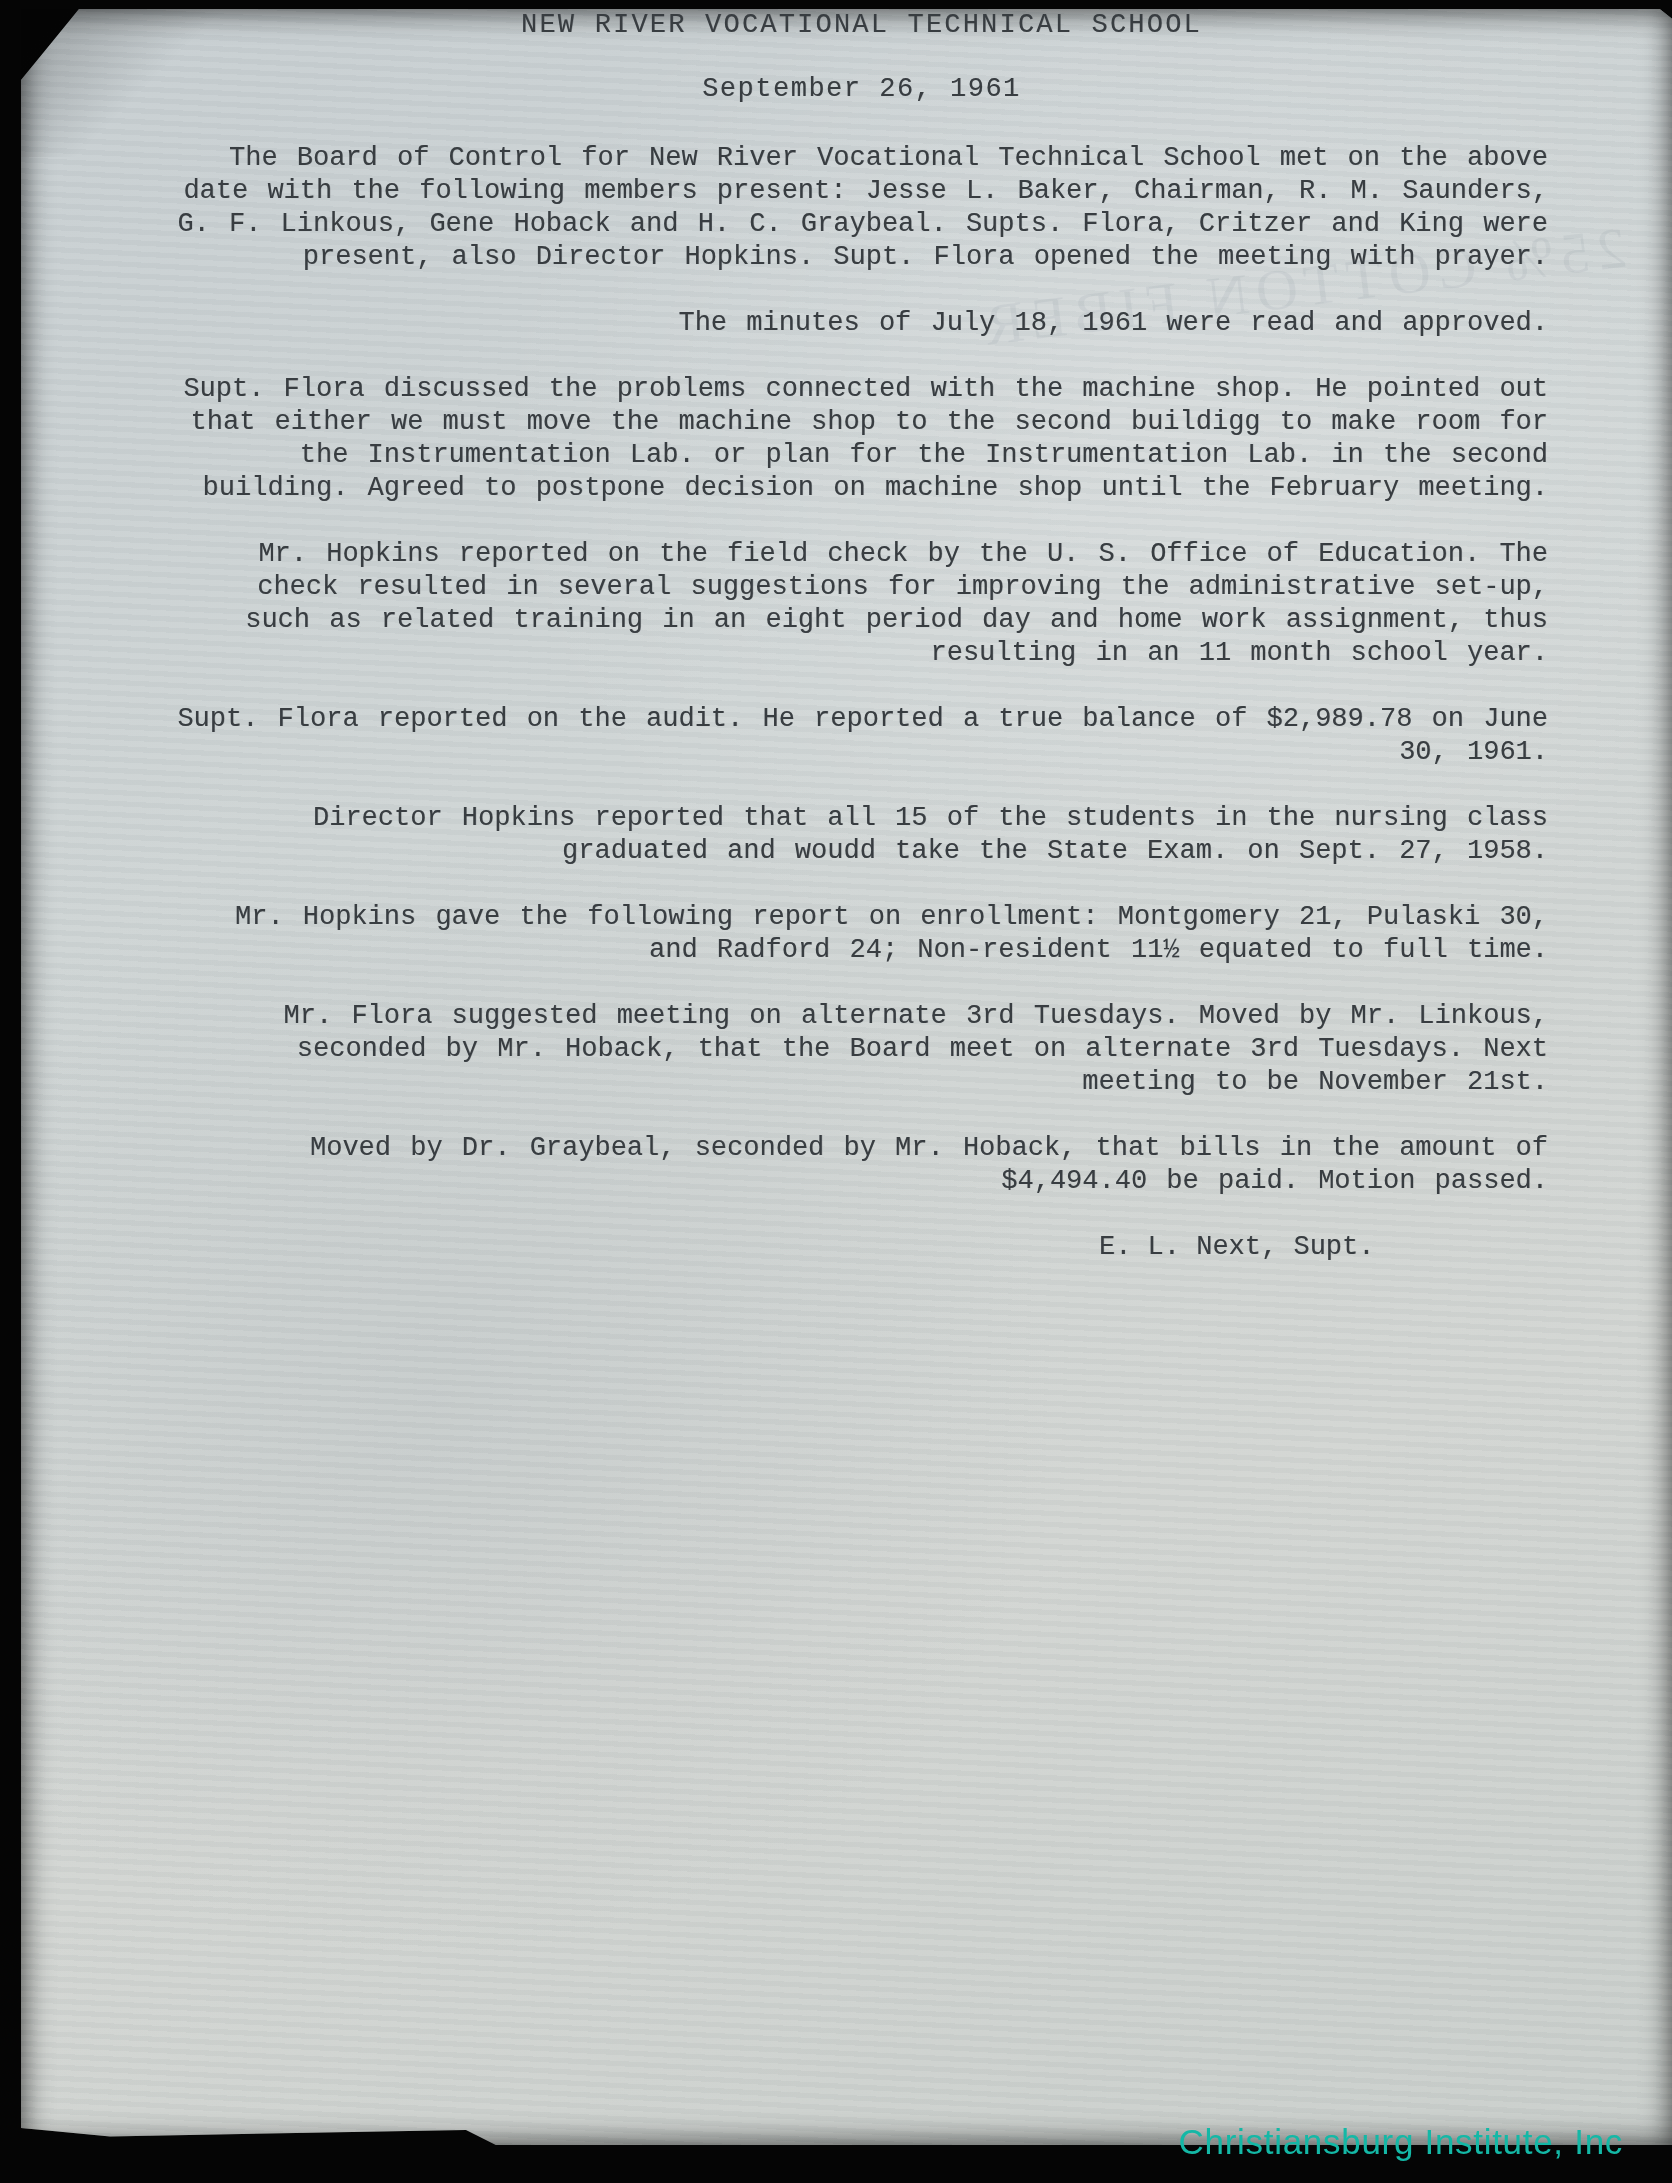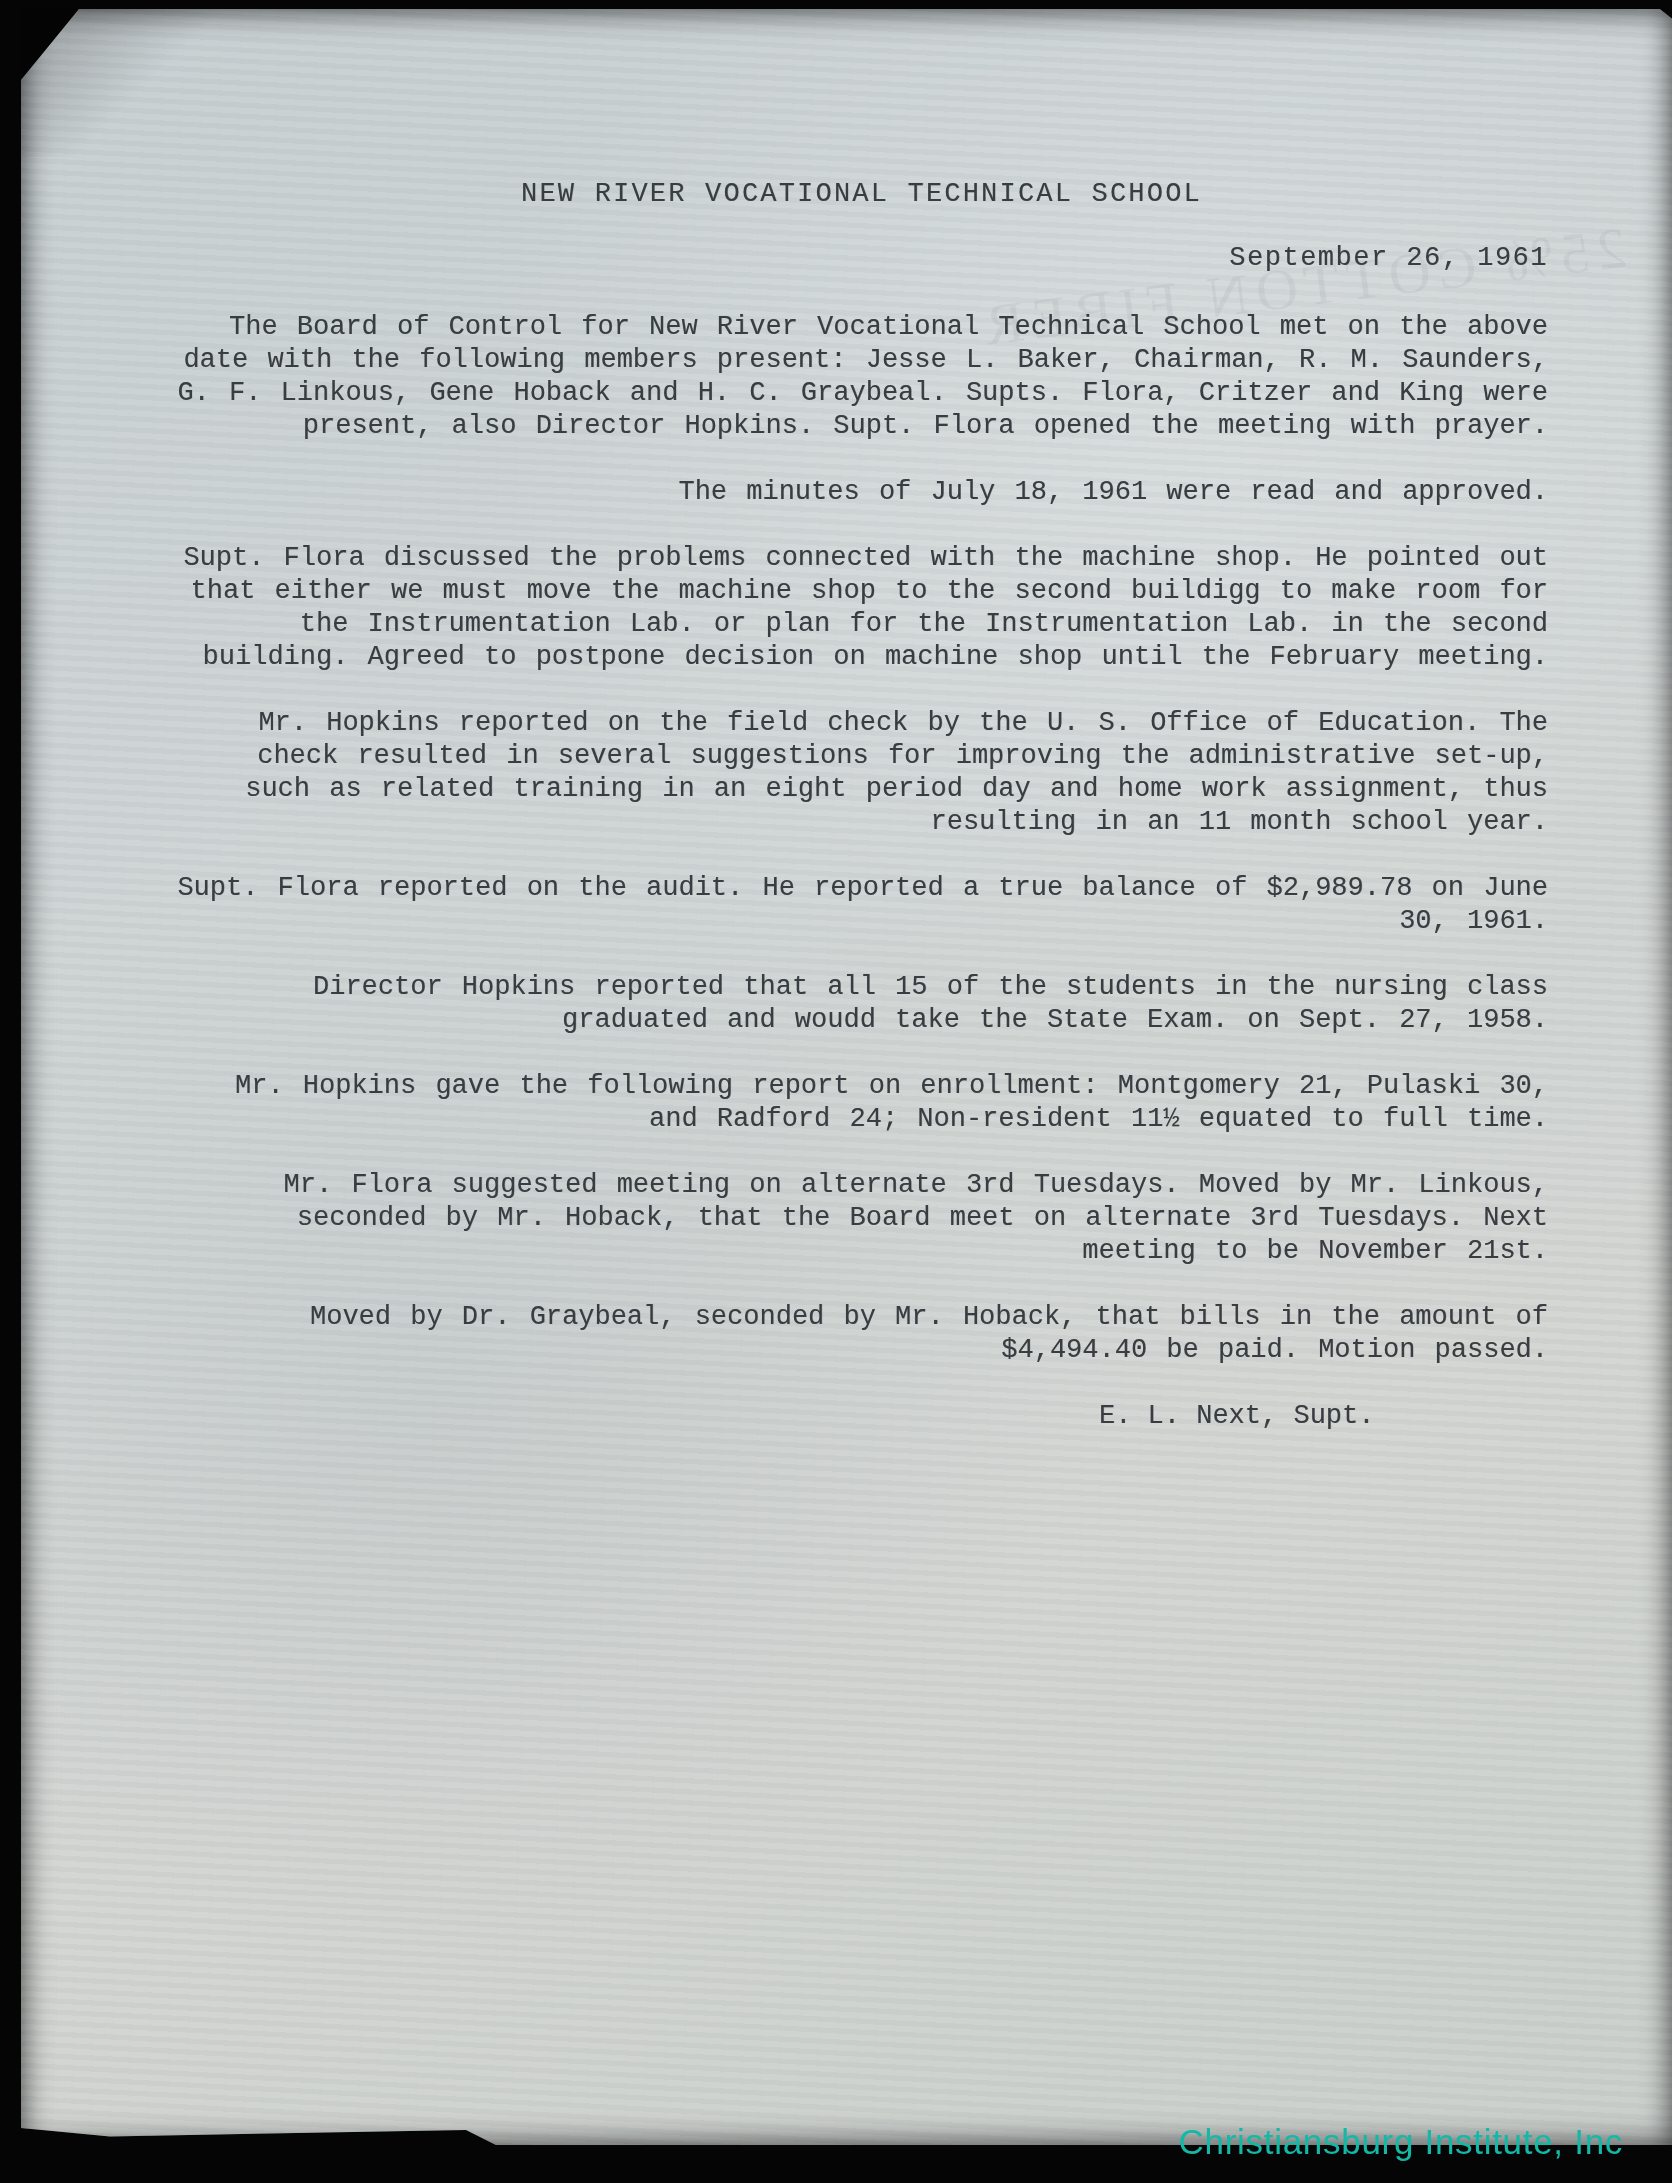--- a/index.html
+++ b/index.html
@@ -51,28 +51,27 @@
     position: absolute;
     top: 0;
     left: 154px;
     width: 1373px;
     color: #383d41;
     font-size: 27px;
     line-height: 33px;
     text-shadow: 0.4px 0.4px 0.3px rgba(56,61,65,0.35);
   }
   .doc-title {
-    padding-top: 169px;
     text-align: center;
     letter-spacing: 2.2px;
     white-space: nowrap;
   }
   .doc-date {
     margin-top: 31px;
-    text-align: right;
+    text-align: center;
     letter-spacing: 1.5px;
   }
   .paragraphs {
     margin-top: 36px;
     text-align: right;
   }
   .paragraphs p {
     margin: 0 0 33px 0;
     word-spacing: 3px;
   }

